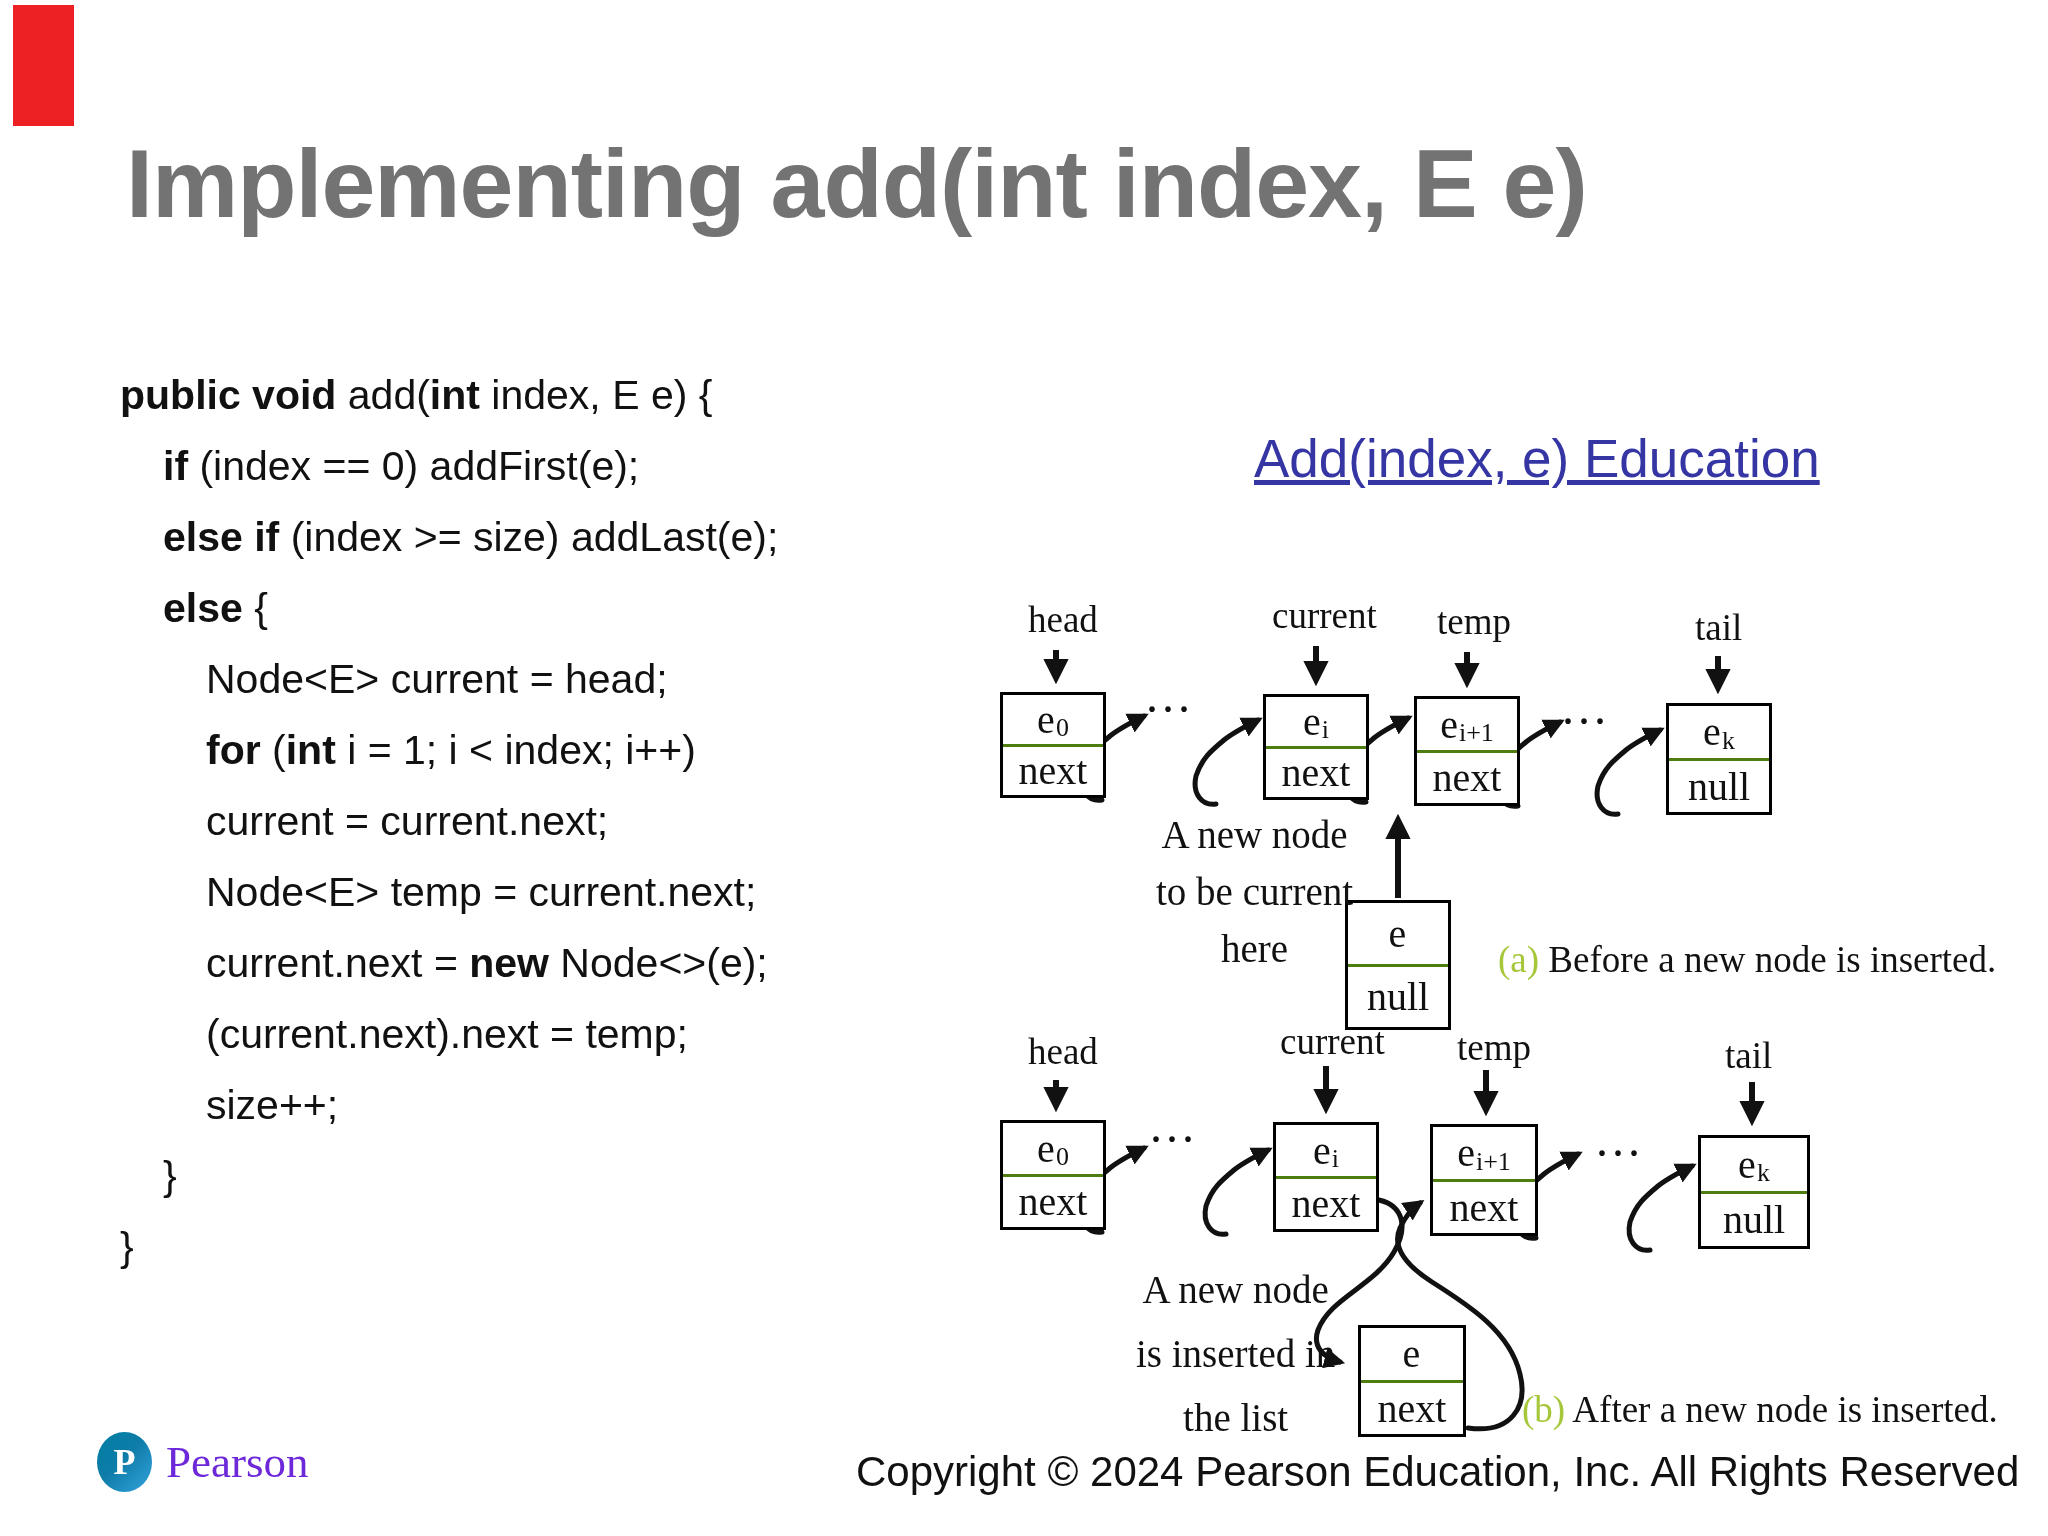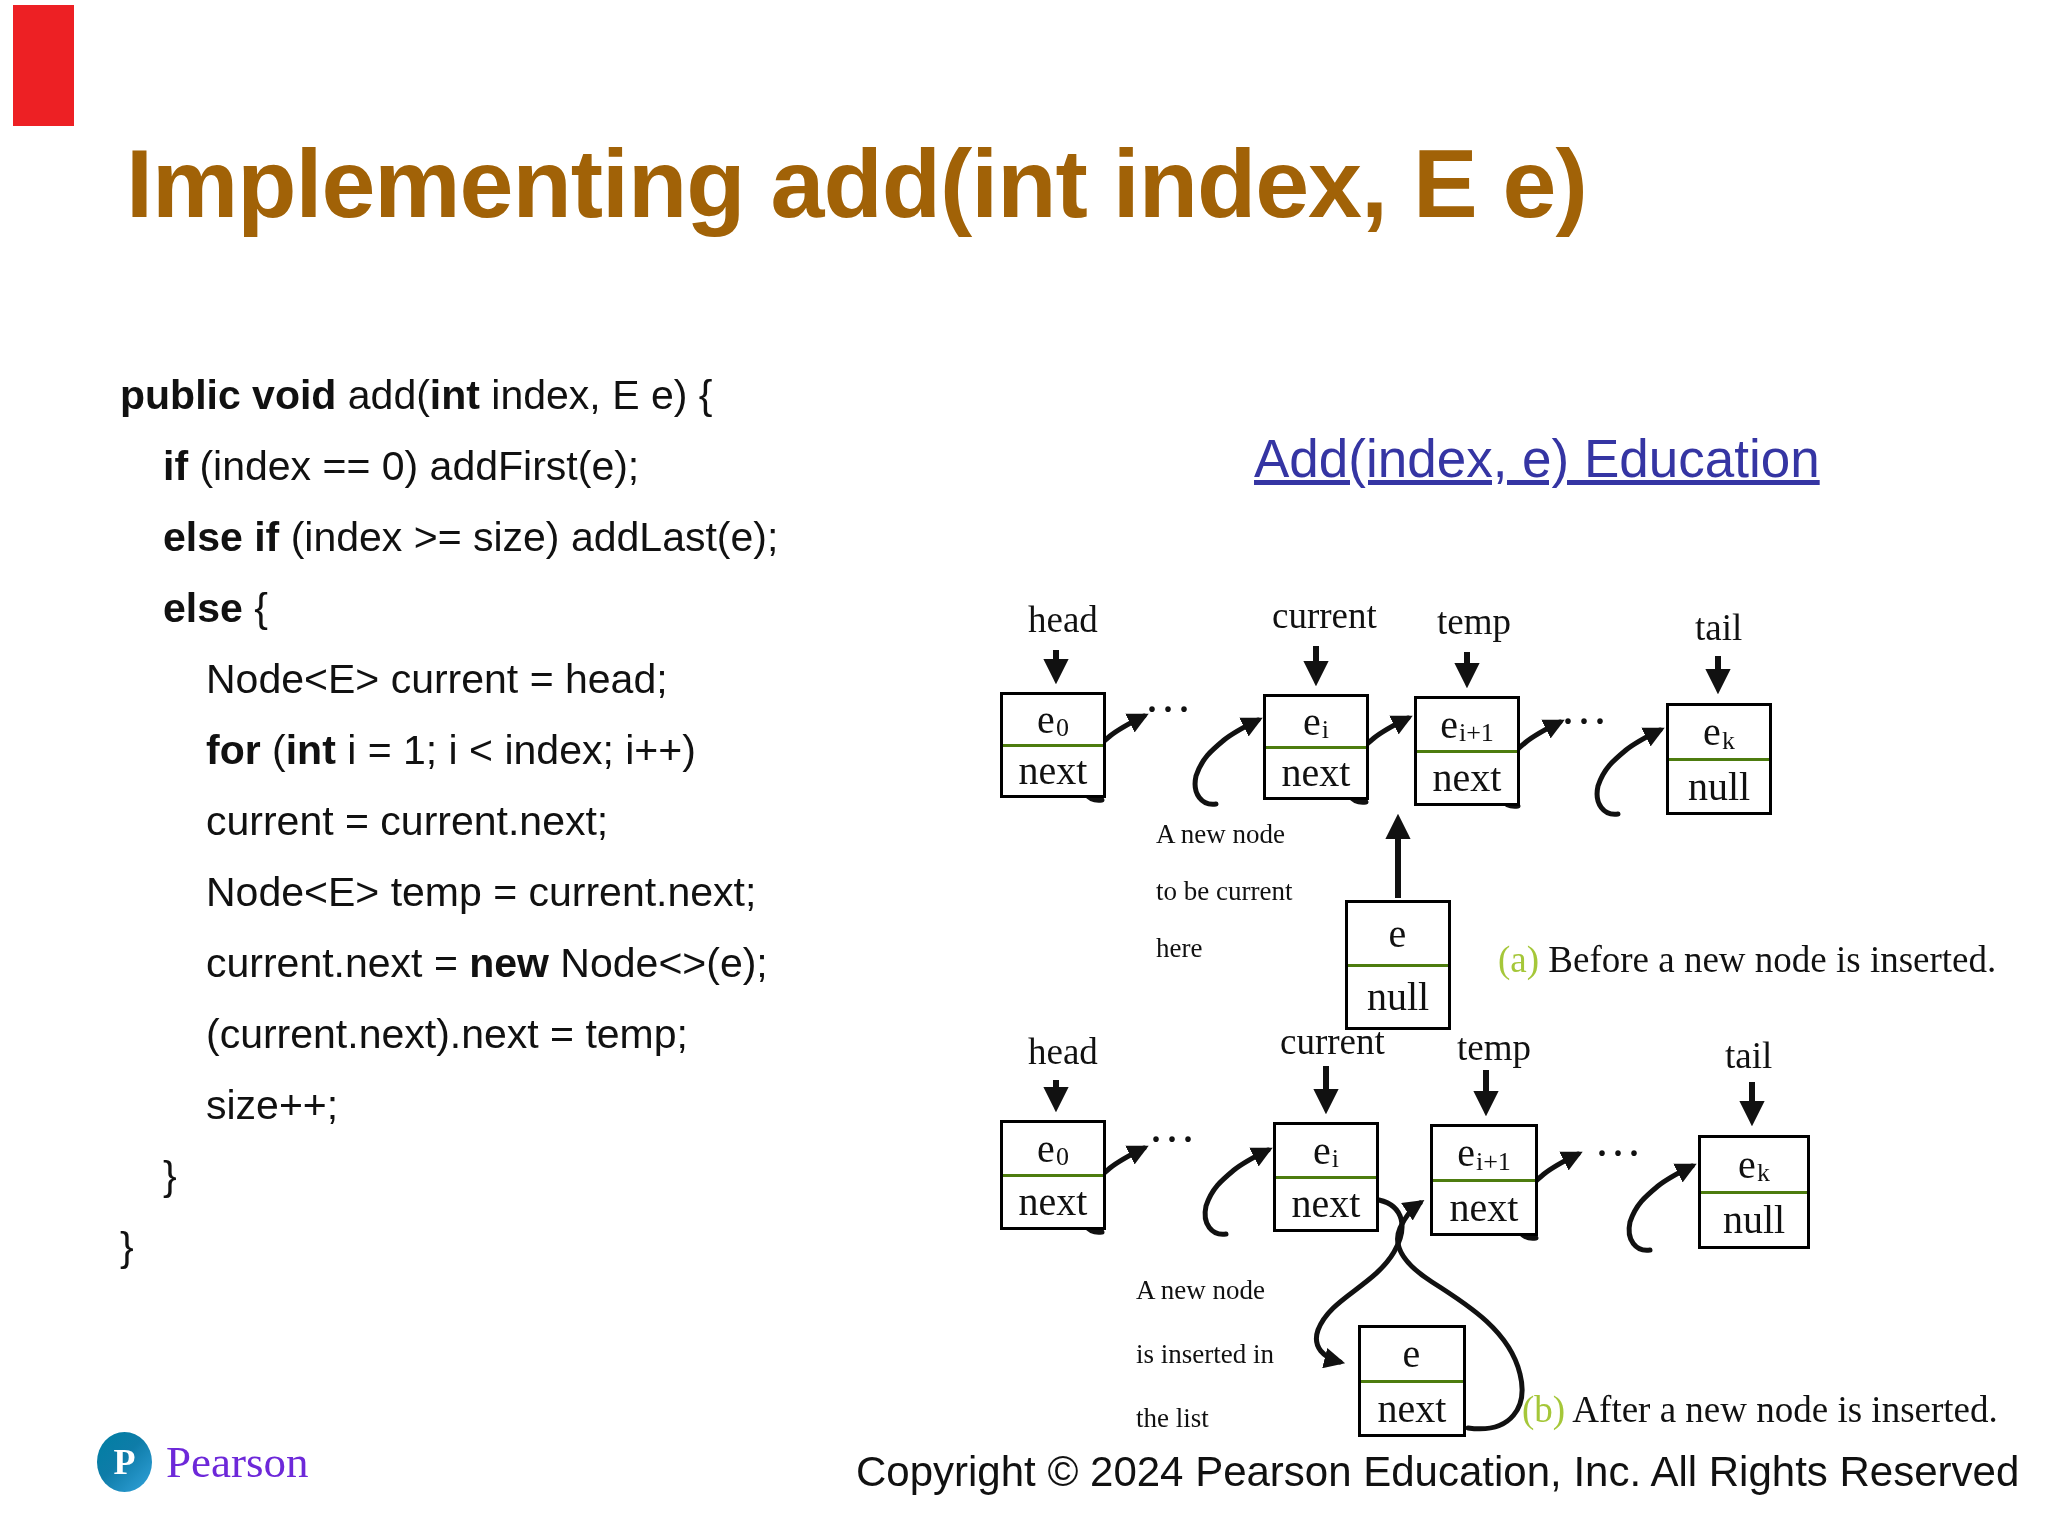--- a/index.html
+++ b/index.html
@@ -19,40 +19,40 @@
              cursor:pointer;white-space:nowrap;}
   
   .plabel{position:absolute;font-family:"Liberation Serif",serif;font-size:37px;white-space:nowrap;}
   .ellipsis{position:absolute;font-family:"Liberation Serif",serif;font-size:48px;letter-spacing:4px;}
   .nodebox{position:absolute;border:3px solid #000;background:#fff;display:flex;flex-direction:column;
            box-sizing:border-box;}
   .cellv,.celln{flex:1;display:flex;align-items:center;justify-content:center;
                 font-family:"Liberation Serif",serif;font-size:40px;}
   .celln{border-top:3px solid #4d7c0f;font-family:Liberation Serif, serif;}
   .cellv sub{font-size:26px;transform:translateY(9px);margin-left:1px;}
-  .note{position:absolute;font-family:"Liberation Serif",serif;font-size:27px;}
+  .note{position:absolute;font-family:"Liberation Serif",serif;font-size:39px;text-align:center;}
   .caption{position:absolute;font-family:"Liberation Serif",serif;font-size:37px;white-space:nowrap;}
   .arrows{position:absolute;left:0;top:0;pointer-events:none;}
   
   .copyright{position:absolute;left:856px;top:1448px;font-size:42px;white-space:nowrap;}
   .logo{position:absolute;left:97px;top:1432px;display:flex;align-items:center;}
   .logo-circle{width:55px;height:60px;border-radius:50%;
                background:linear-gradient(135deg,#007fa3 0%,#0e7ca8 45%,#33a3dc 100%);
                display:flex;align-items:center;justify-content:center;
                color:#fff;font-family:"Liberation Serif",serif;font-size:36px;font-weight:700;}
   .logo-text{font-family:"Liberation Serif",serif;font-size:45px;color:#6d28d9;margin-left:14px;}
 </style>
 </head>
 <body>
 
 <div>
 
   <div class="red-bar" style="background: rgb(237, 32, 36);"></div>
 
-  <h1 class="title" style="color: #a16207;">Implementing add(int index, E e)</h1>
+  <h1 class="title" style="color: #737373;">Implementing add(int index, E e)</h1>
 
   <div class="code" id="code-block"><div class="code-line" style="padding-left: 0px;"><span class="kw">public void </span><span>add(</span><span class="kw">int</span><span> index, E e) {</span></div><div class="code-line" style="padding-left: 43px;"><span class="kw">if </span><span>(index == 0) addFirst(e);</span></div><div class="code-line" style="padding-left: 43px;"><span class="kw">else if </span><span>(index &gt;= size) addLast(e);</span></div><div class="code-line" style="padding-left: 43px;"><span class="kw">else </span><span>{</span></div><div class="code-line" style="padding-left: 86px;"><span>Node&lt;E&gt; current = head;</span></div><div class="code-line" style="padding-left: 86px;"><span class="kw">for </span><span>(</span><span class="kw">int</span><span> i = 1; i &lt; index; i++)</span></div><div class="code-line" style="padding-left: 86px;"><span>current = current.next;</span></div><div class="code-line" style="padding-left: 86px;"><span>Node&lt;E&gt; temp = current.next;</span></div><div class="code-line" style="padding-left: 86px;"><span>current.next = </span><span class="kw">new</span><span> Node&lt;&gt;(e);</span></div><div class="code-line" style="padding-left: 86px;"><span>(current.next).next = temp;</span></div><div class="code-line" style="padding-left: 86px;"><span>size++;</span></div><div class="code-line" style="padding-left: 43px;"><span>}</span></div><div class="code-line" style="padding-left: 0px;"><span>}</span></div></div>
 
   <a class="anim-link" style="color: rgb(53, 53, 163);">Add(index, e) Education</a>
 
   <svg class="arrows" width="2048" height="1536" viewBox="0 0 2048 1536">
     <defs>
       <marker id="ah" viewBox="0 0 10 10" refX="7.5" refY="5" markerWidth="4.2" markerHeight="4.2" orient="auto">
         <path d="M0,0 L10,5 L0,10 z" fill="#111"></path>
       </marker>

